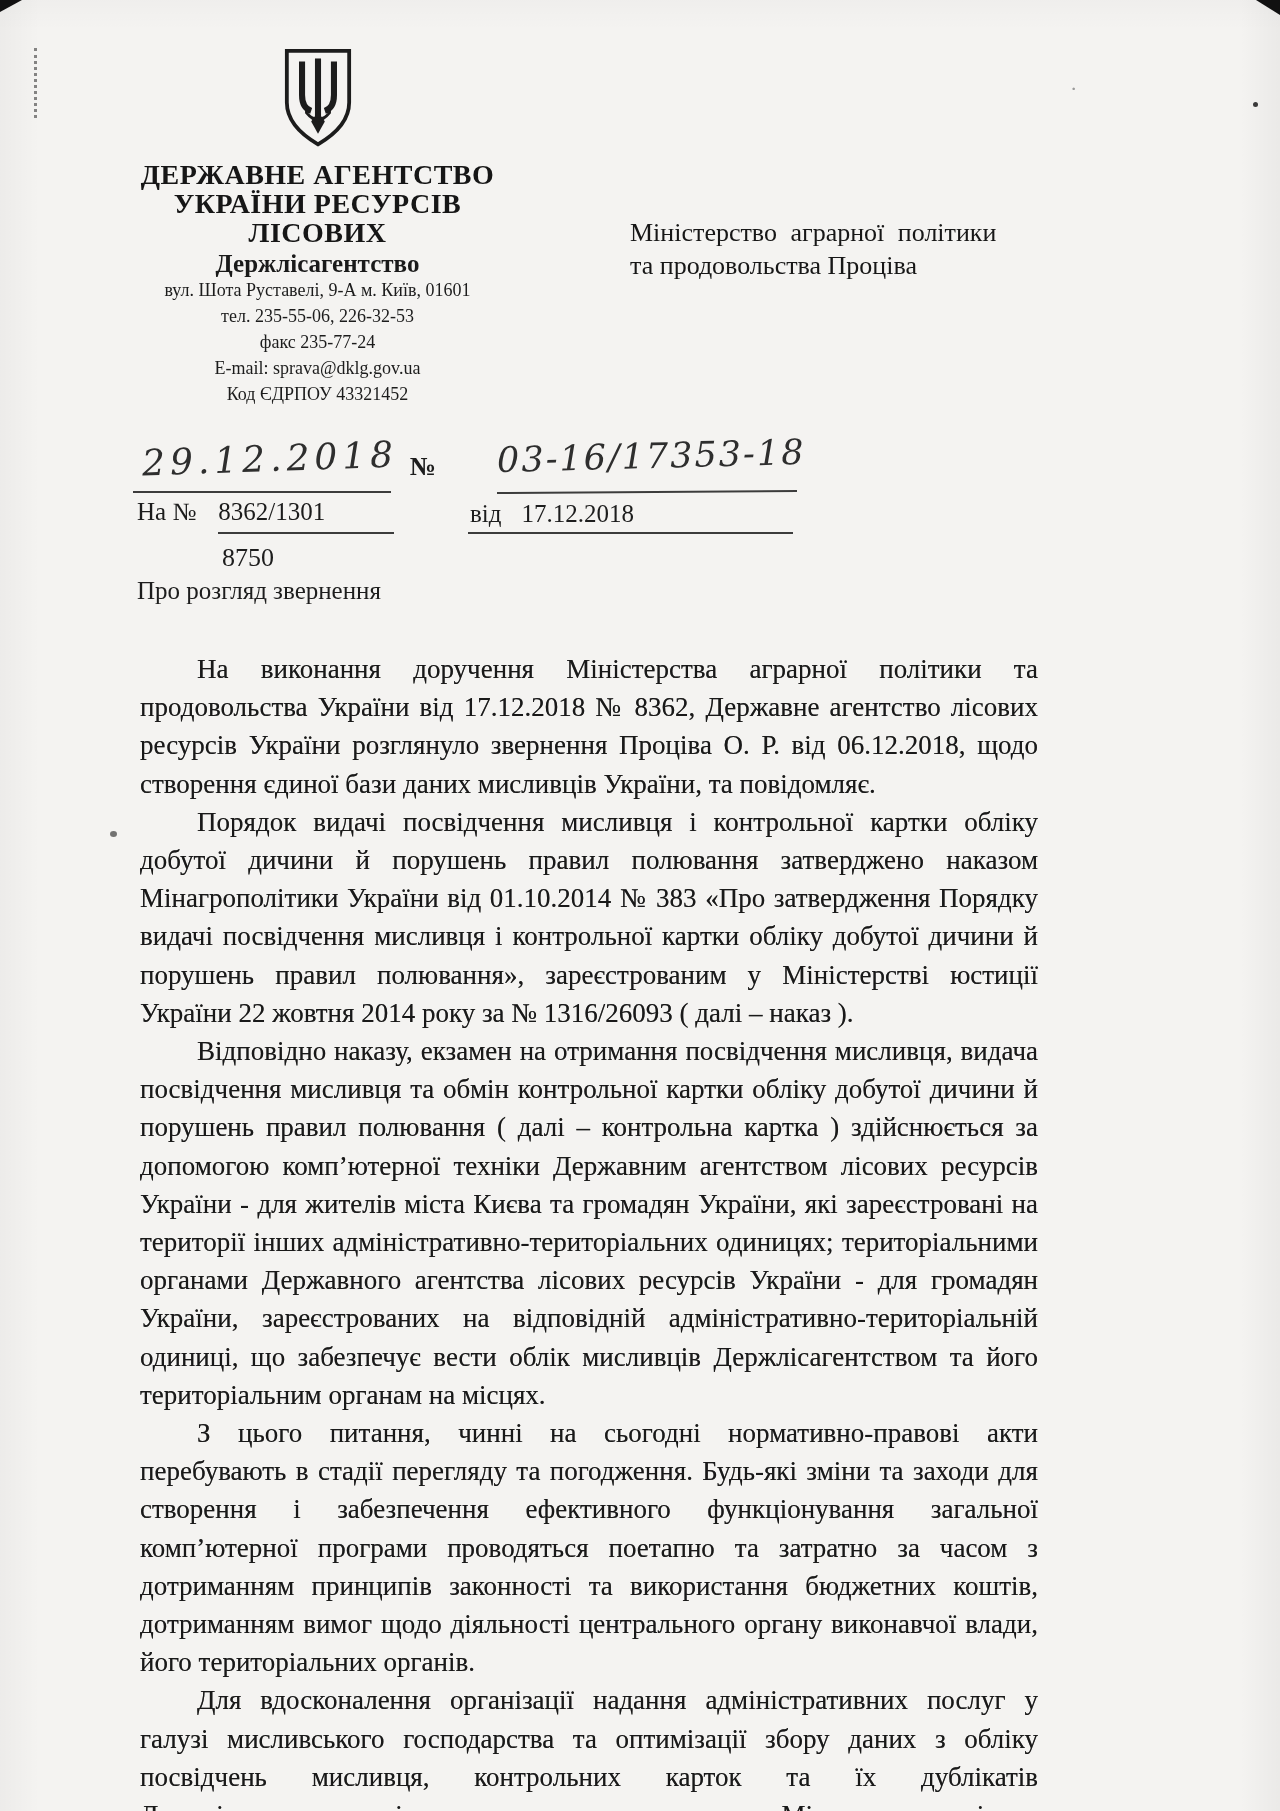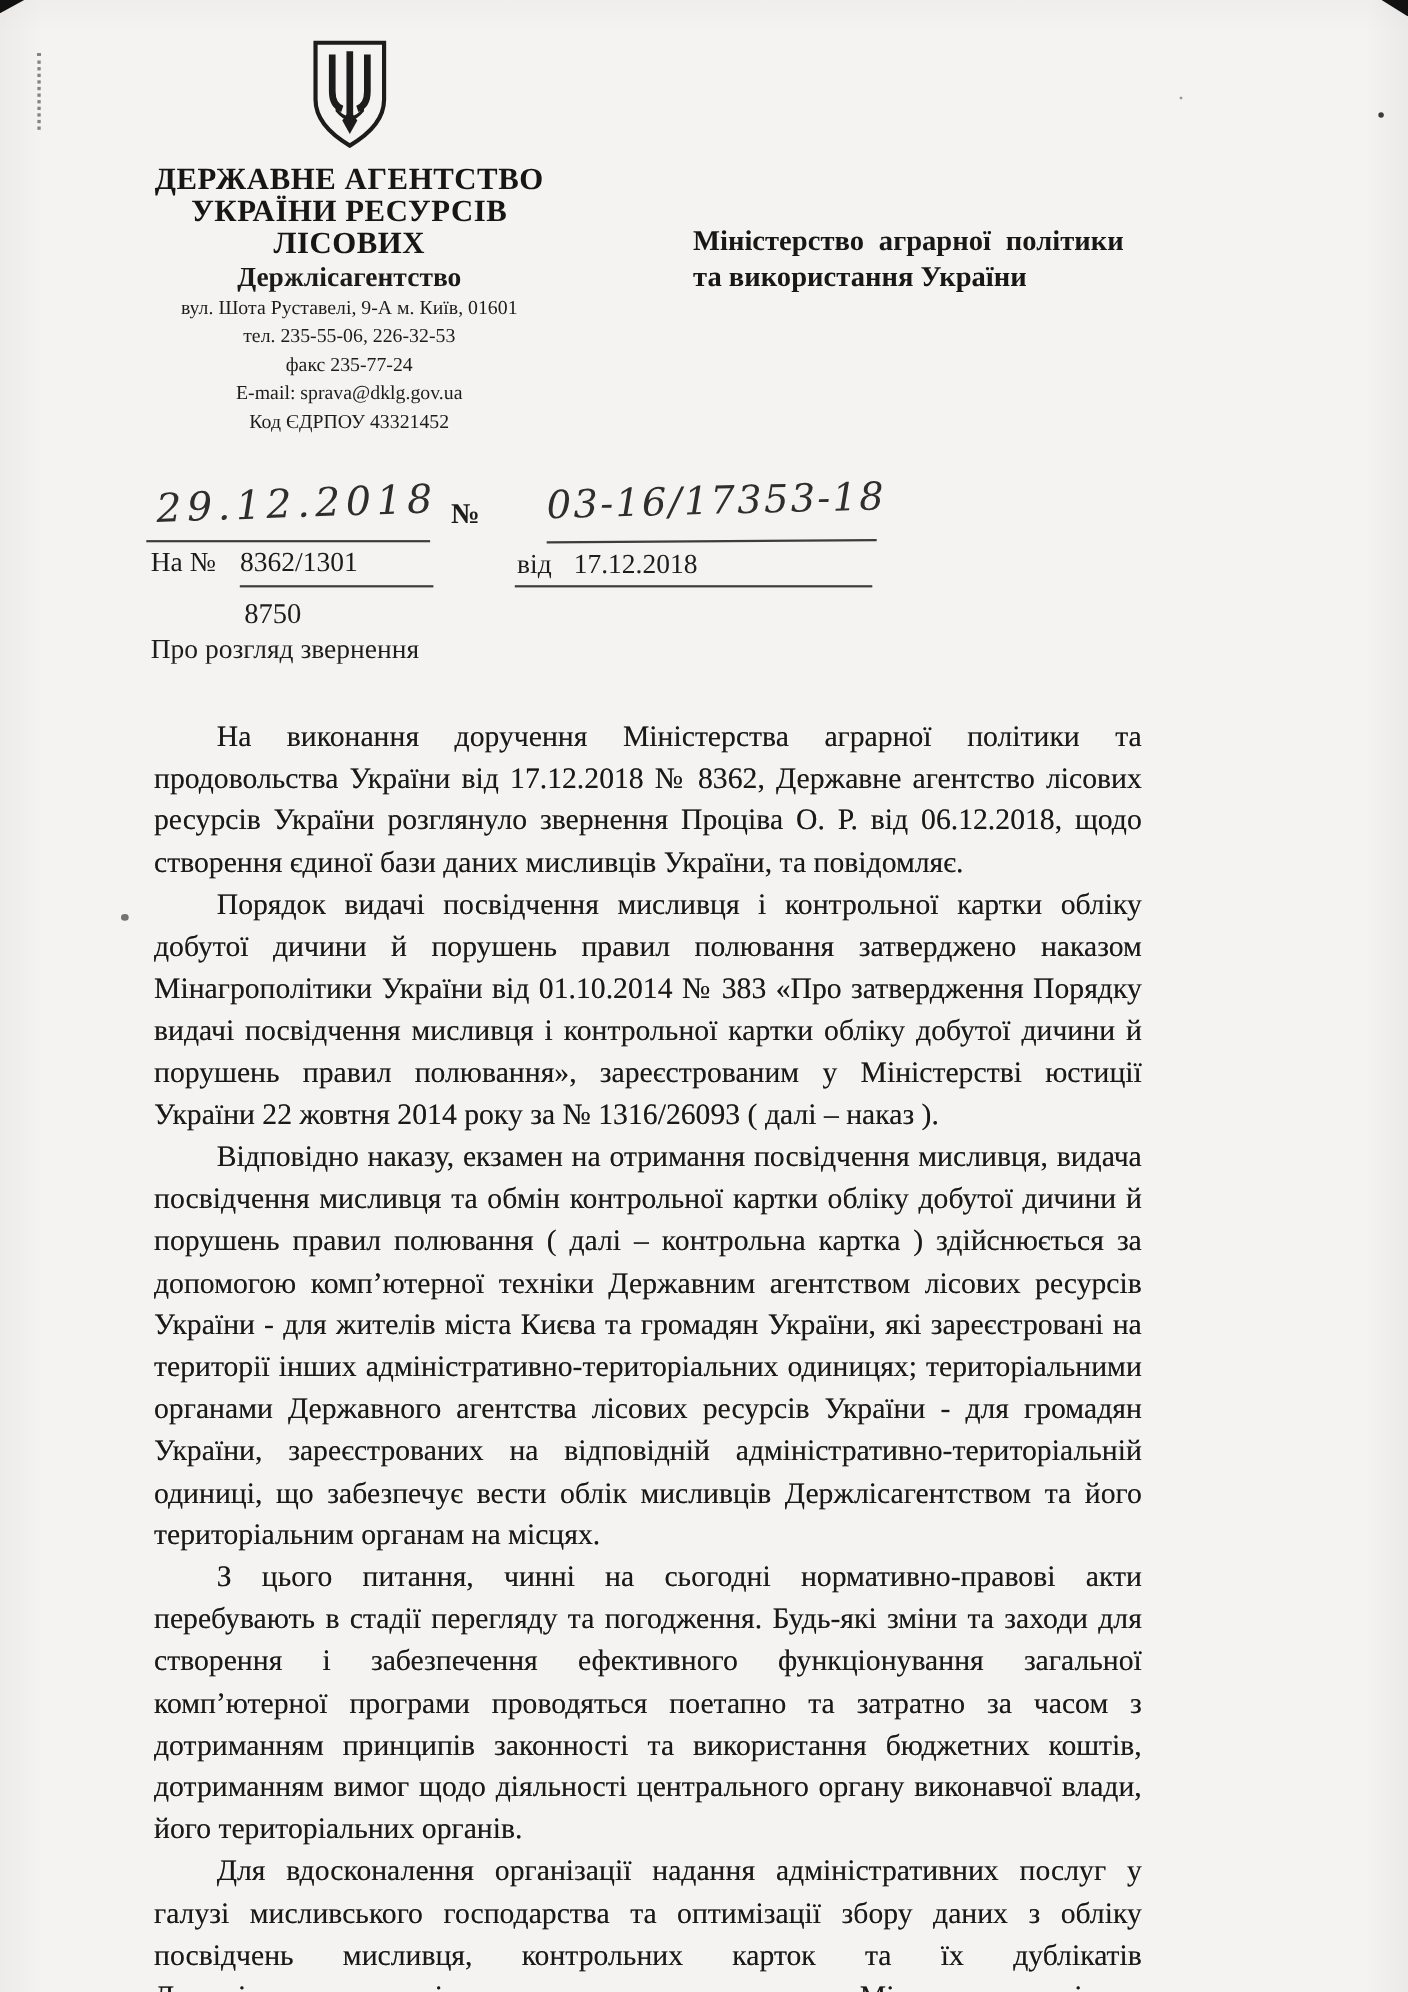--- a/index.html
+++ b/index.html
@@ -15,28 +15,28 @@
     color:#1d1d1d;
   }
   
   .corner-tl{position:absolute;left:0;top:0;width:22px;height:12px;background:#111;clip-path:polygon(0 0,100% 0,0 100%);}
   .corner-tr{position:absolute;right:0;top:0;width:24px;height:15px;background:#111;clip-path:polygon(0 0,100% 0,100% 100%);}
   .edge-dashes{position:absolute;left:34px;top:48px;width:3px;height:70px;border-left:3px dotted rgba(40,40,40,.55);}
   .speck{position:absolute;border-radius:50%;background:#3a3a3a;}
   .quote-mark{position:absolute;left:1070px;top:76px;font-size:22px;color:#9a9a9a;font-family:"Liberation Serif",serif;}
 
   
-  .org-block{position:absolute;left:80px;top:34px;width:475px;text-align:center;}
+  .org-block{position:absolute;left:80px;top:46px;width:475px;text-align:center;}
   .emblem{display:inline-block;width:76px;height:104px;}
   .org-name{margin-top:6px;font-weight:bold;font-size:28px;line-height:29px;letter-spacing:.5px;color:#161616;}
   .org-short{margin-top:4px;font-weight:bold;font-size:25px;line-height:26px;color:#1a1a1a;}
   .org-contact{font-size:18px;line-height:26px;color:#1c1c1c;}
 
   
-  .recipient{position:absolute;left:630px;top:202px;width:400px;font-weight:bold;font-size:26px;line-height:33px;color:#171717;}
+  .recipient{position:absolute;left:630px;top:216px;width:400px;font-weight:normal;font-size:26px;line-height:33px;color:#171717;}
   .recipient .l1{word-spacing:7px;}
 
   
   .hw{font-family:"DejaVu Serif", serif;font-style:italic;color:#2e2e2e;}
   .hw-date{position:absolute;left:142px;top:438px;font-size:36px;letter-spacing:5px;transform:rotate(-2deg);}
   .hw-number{position:absolute;left:497px;top:436px;font-size:35px;letter-spacing:2px;transform:rotate(-1.5deg);white-space:nowrap;}
   .no-label{position:absolute;left:410px;top:452px;font-size:26px;font-weight:bold;}
   .rline{position:absolute;height:2px;background:#3c3c3c;}
   .rl-1a{left:133px;top:491px;width:258px;}
   .rl-1b{left:497px;top:491px;width:300px;transform:rotate(-0.4deg);}
@@ -93,21 +93,21 @@
       <div>вул. Шота Руставелі, 9-А м. Київ, 01601</div>
       <div>тел. 235-55-06, 226-32-53</div>
       <div>факс 235-77-24</div>
       <div>E-mail: sprava@dklg.gov.ua</div>
       <div>Код ЄДРПОУ 43321452</div>
     </div>
   </div>
 
   <div class="recipient">
     <div class="l1">Міністерство аграрної політики</div>
-    <div>та використання України</div>
+    <div>та продовольства Проціва</div>
   </div>
 
   <div class="hw hw-date">29.12.2018</div>
   <div class="no-label">№</div>
   <div class="hw hw-number">03-16/17353-18</div>
   <div class="rline rl-1a"></div>
   <div class="rline rl-1b"></div>
 
   <div class="ref-row2">
     <span>На №</span><span class="reply-num">8362/1301</span>

